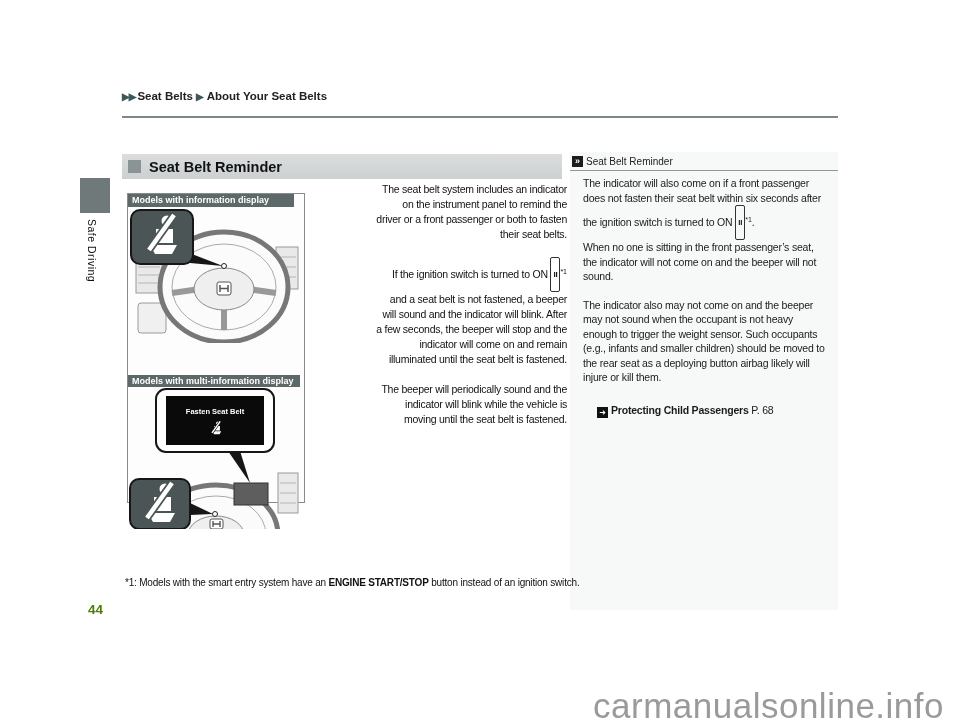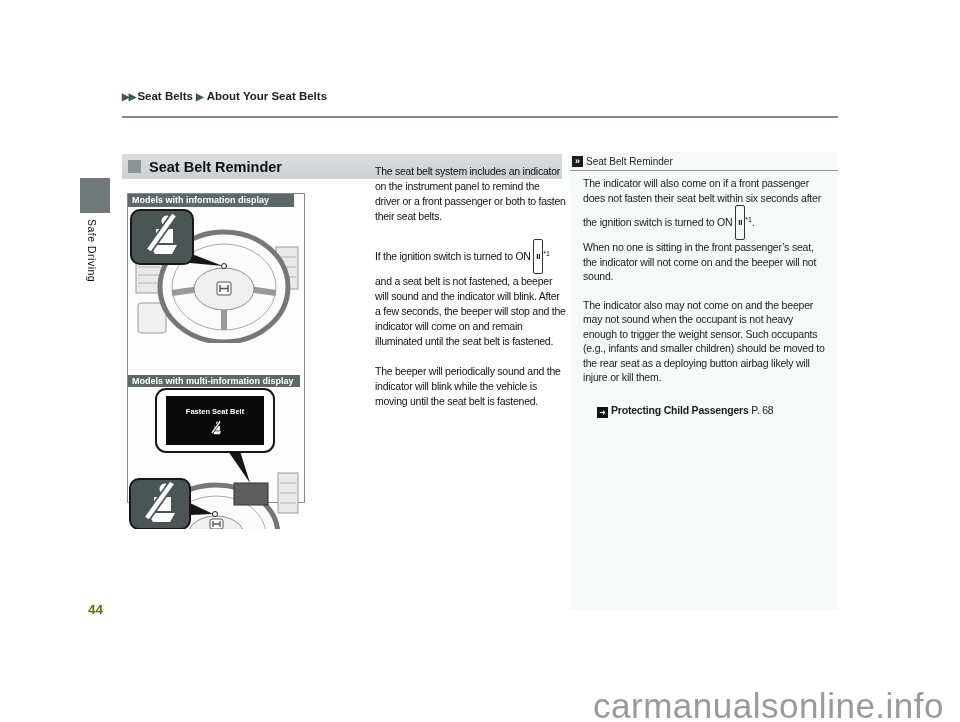--- a/index.html
+++ b/index.html
@@ -25,22 +25,22 @@
 
   
   .figure-block{position:absolute;left:127px;top:193px;width:178px;height:310px;
                 border:1px solid #8a8a8a;background:#fdfdfd;box-sizing:border-box;}
   .fig-label{background:#5d6868;color:#fff;font-size:9px;font-weight:600;
              padding:1px 4px;line-height:10.5px;width:calc(100% - 10px);box-sizing:border-box;}
   .fig-label.two-line{width:calc(100% - 4px);margin-top:32px;}
   svg{display:block;}
 
   
-  .main-col{position:absolute;left:375px;top:164px;width:192px;
-            font-size:10.5px;line-height:15px;letter-spacing:-0.25px;color:#111;}
+  .main-col{position:absolute;left:375px;top:182px;width:192px;
+            font-size:10.5px;line-height:15px;letter-spacing:-0.25px;color:#111;text-align:right;}
   .main-col p{margin:0 0 15px 0;}
   .ign-box{display:inline-block;border:1px solid #333;border-radius:2px;
            font-size:8px;line-height:9px;padding:12px 2px;font-weight:bold;vertical-align:1px;}
   sup.fref{font-size:7px;vertical-align:4px;letter-spacing:0;}
 
   
   .sidebar{position:absolute;left:570px;top:152px;width:268px;height:458px;
            background:#f7f9f9;box-sizing:border-box;}
   .sb-header{display:flex;align-items:center;gap:3px;padding:4px 2px 3px 2px;
              border-bottom:1.5px solid #8f9898;font-size:10px;color:#222;}
@@ -163,17 +163,20 @@
       <p><span>The indicator will also come on if a front passenger does not fasten their seat belt within six seconds after the ignition switch is turned to ON </span><span class="ign-box">II</span><sup class="fref">*1</sup><span>.</span></p>
       <p>When no one is sitting in the front passenger’s seat, the indicator will not come on and the beeper will not sound.</p>
       <div class="sb-gap"></div>
       <p>The indicator also may not come on and the beeper may not sound when the occupant is not heavy enough to trigger the weight sensor. Such occupants (e.g., infants and smaller children) should be moved to the rear seat as a deploying button airbag likely will injure or kill them.</p>
       <div class="sb-ref">
         <span class="sb-ref-icon">➜</span><b>Protecting Child Passengers</b>&nbsp;<span>P. 68</span>
       </div>
     </div>
   </div>
 
+  <div class="footnote">
+    <span>*1: </span><span>Models with the smart entry system have an </span><b>ENGINE START/STOP</b><span> button instead of an ignition switch.</span>
+  </div>
 
   <div class="page-number">44</div>
   <div class="watermark">carmanualsonline.info</div>
 
 </div>
 
 </body></html>

